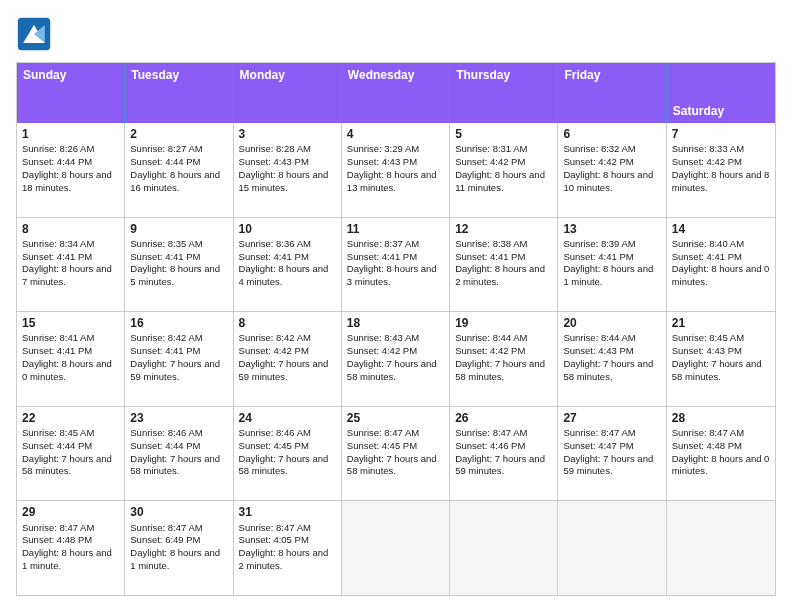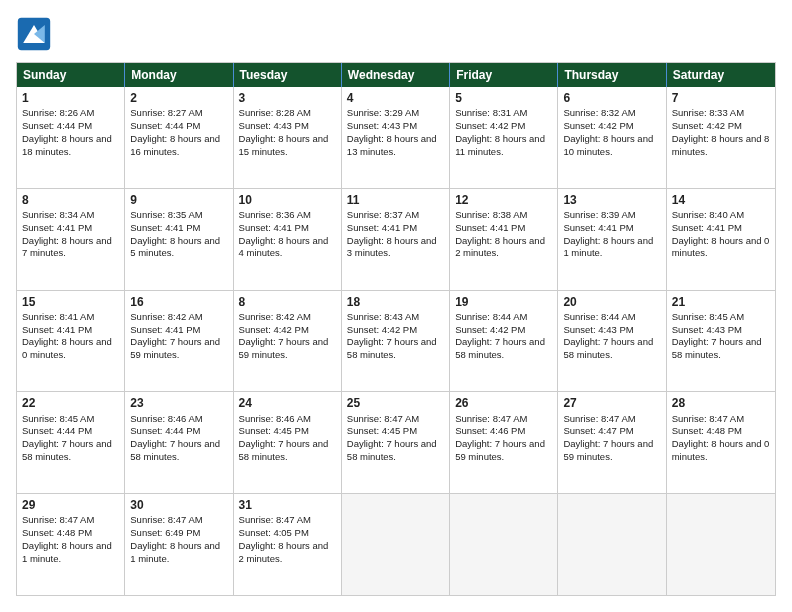--- a/index.html
+++ b/index.html
@@ -61,30 +61,30 @@
     }
     .calendar {
       flex: 1;
       display: flex;
       flex-direction: column;
       border: 1px solid #ccc;
     }
     .cal-header-row {
       display: grid;
       grid-template-columns: repeat(7, 1fr);
-      background: #14532d;
+      background: #8b5cf6;
     }
     .cal-header-cell {
       color: #fff;
       font-weight: bold;
       font-size: 12px;
       padding: 5px 6px;
       border-right: 1px solid #4a8dd5;
     }
-    .cal-header-cell:last-child { border-right: none; }
+    .cal-header-cell:last-child { border-right: none; margin-top: 36px; }
     .cal-body {
       flex: 1;
       display: flex;
       flex-direction: column;
     }
     .cal-row {
       display: grid;
       grid-template-columns: repeat(7, 1fr);
       flex: 1;
       border-top: 1px solid #ccc;
@@ -128,25 +128,25 @@
     </div>
     <div class="title-block">
       <div class="month-title"></div>
       <div class="location-title"></div>
     </div>
   </div>
 
   <div class="calendar">
     <div class="cal-header-row">
     <div class="cal-header-cell">Sunday</div>
+        <div class="cal-header-cell">Tuesday</div>
         <div class="cal-header-cell">Monday</div>
-        <div class="cal-header-cell">Tuesday</div>
         <div class="cal-header-cell">Wednesday</div>
+        <div class="cal-header-cell">Thursday</div>
         <div class="cal-header-cell">Friday</div>
-        <div class="cal-header-cell">Thursday</div>
         <div class="cal-header-cell">Saturday</div>
       </div>
     <div class="cal-body">
     <div class="cal-row">
           <div class="cal-cell">
             <span class="day-num">1</span>
             <span class="cell-line">Sunrise: 8:26 AM</span>
             <span class="cell-line">Sunset: 4:44 PM</span>
             <span class="cell-line">Daylight: 8 hours and 18 minutes.</span>
           </div>

